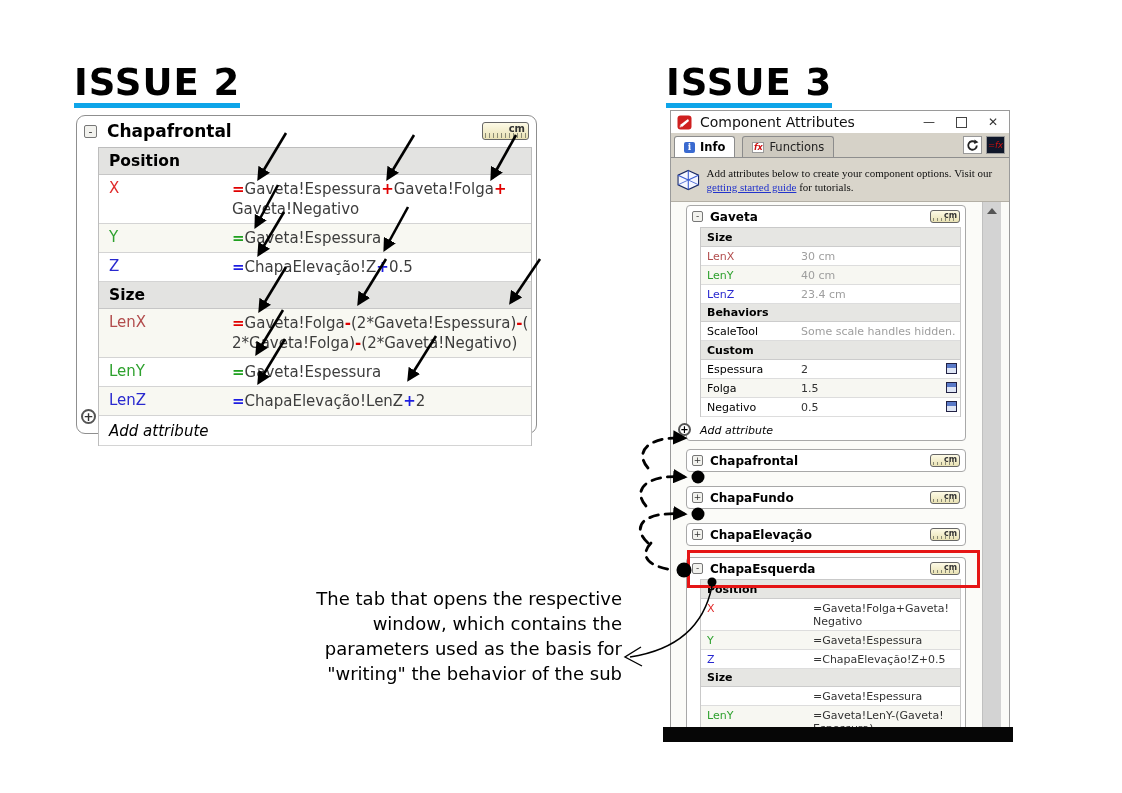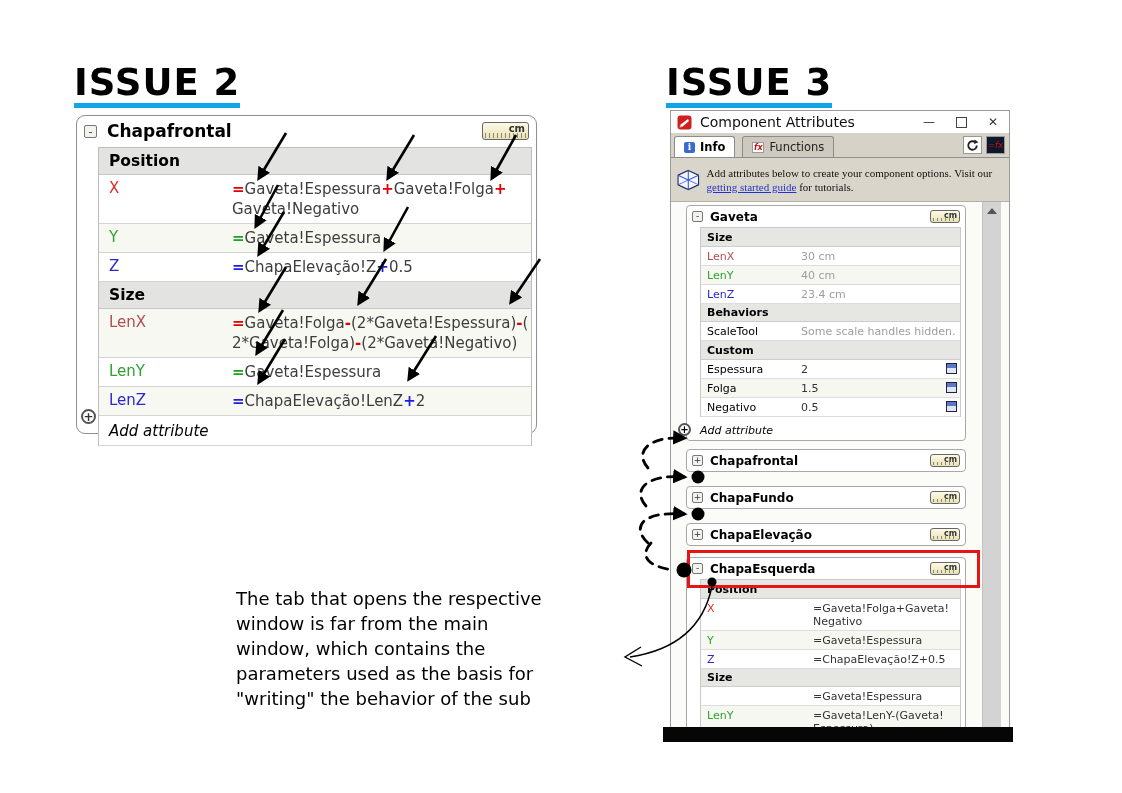--- a/index.html
+++ b/index.html
@@ -88,21 +88,21 @@
   #sec-gaveta{top:3px;}
   #col-0{top:247px;} #col-1{top:284px;} #col-2{top:321px;}
   #sec-esq{top:355px;}
   #red-box{position:absolute;left:16px;top:439px;width:293px;height:38px;border:3px solid var(--highlight);z-index:30;box-sizing:border-box;}
   .scrollbar{position:absolute;right:8px;top:91px;width:19px;height:526px;background:#d3d3d3;border-left:1px solid #c0c0c0;box-sizing:border-box;}
   .sb-up{height:17px;display:flex;align-items:center;justify-content:center;}
   .tri-up{width:0;height:0;border-left:5px solid transparent;border-right:5px solid transparent;border-bottom:6px solid #555;}
   #blackbar{position:absolute;left:663px;top:727px;width:350px;height:15px;background:#060606;z-index:40;}
 
   
-  #annotation{position:absolute;left:236px;top:586px;width:386px;text-align:left;
+  #annotation{position:absolute;left:236px;top:586px;width:386px;text-align:right;
               font-size:18px;line-height:25px;color:#000;}
 
   #overlay{position:absolute;left:0;top:0;width:1122px;height:793px;z-index:60;pointer-events:none;}
 </style>
 </head>
 <body>
 
 <div id="stage">
 
   <div class="issue-heading" id="h-issue2">ISSUE 2</div>
@@ -340,21 +340,20 @@
       <div class="sb-up">
           <span class="tri-up"></span>
         </div>
     </div>
   </div>
 
   <div id="blackbar"></div>
 
   <div id="annotation">
     <div>The tab that opens the respective</div>
-    <div>window is far from the main</div>
     <div>window, which contains the</div>
     <div>parameters used as the basis for</div>
     <div>"writing" the behavior of the sub</div>
   </div>
 
   <svg id="overlay" viewBox="0 0 1122 793">
     <defs>
       <marker id="ah" viewBox="0 0 10 10" refX="7.5" refY="5" markerWidth="5.2" markerHeight="5.2" orient="auto-start-reverse">
         <path d="M0,0 L10,5 L0,10 z" fill="#000"></path>
       </marker>

